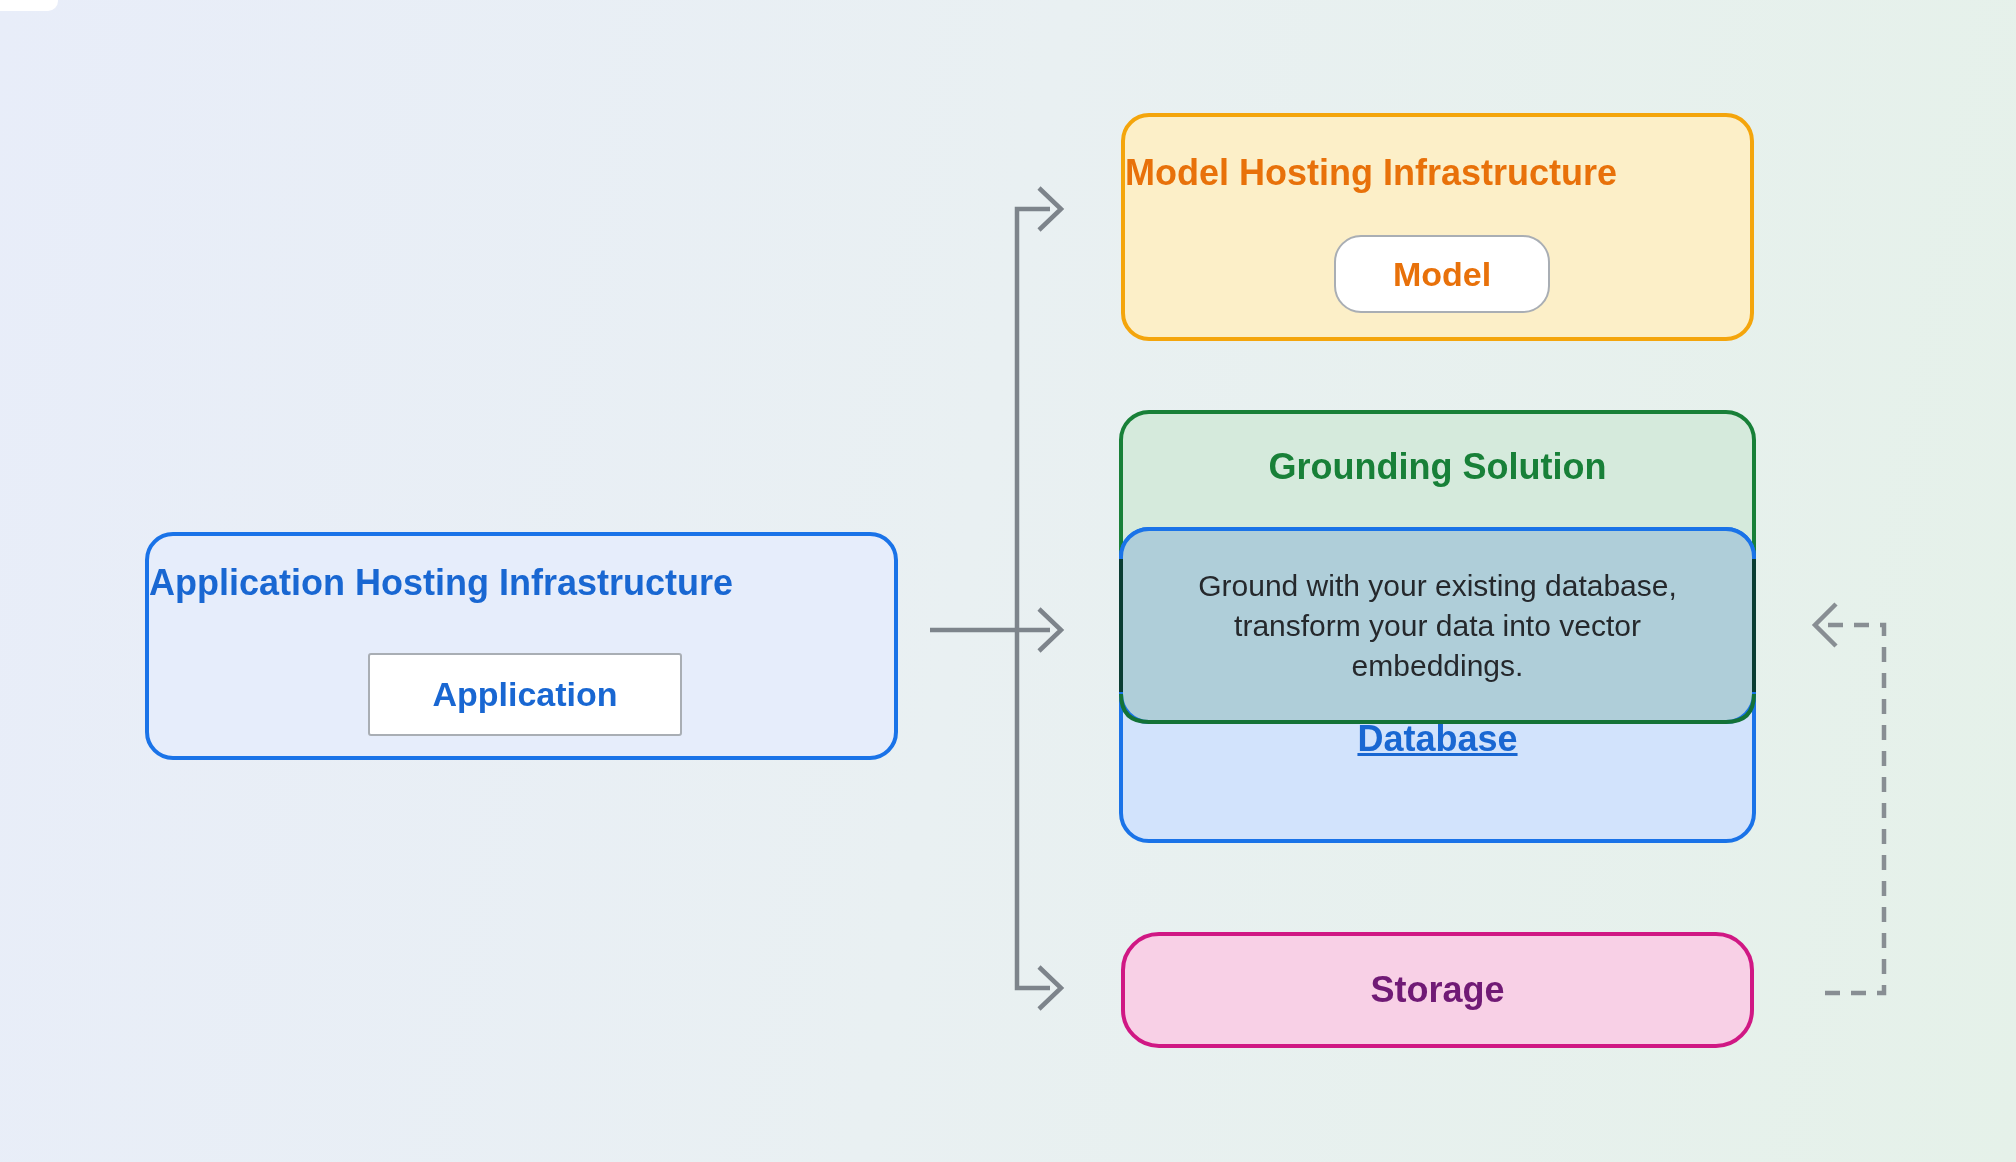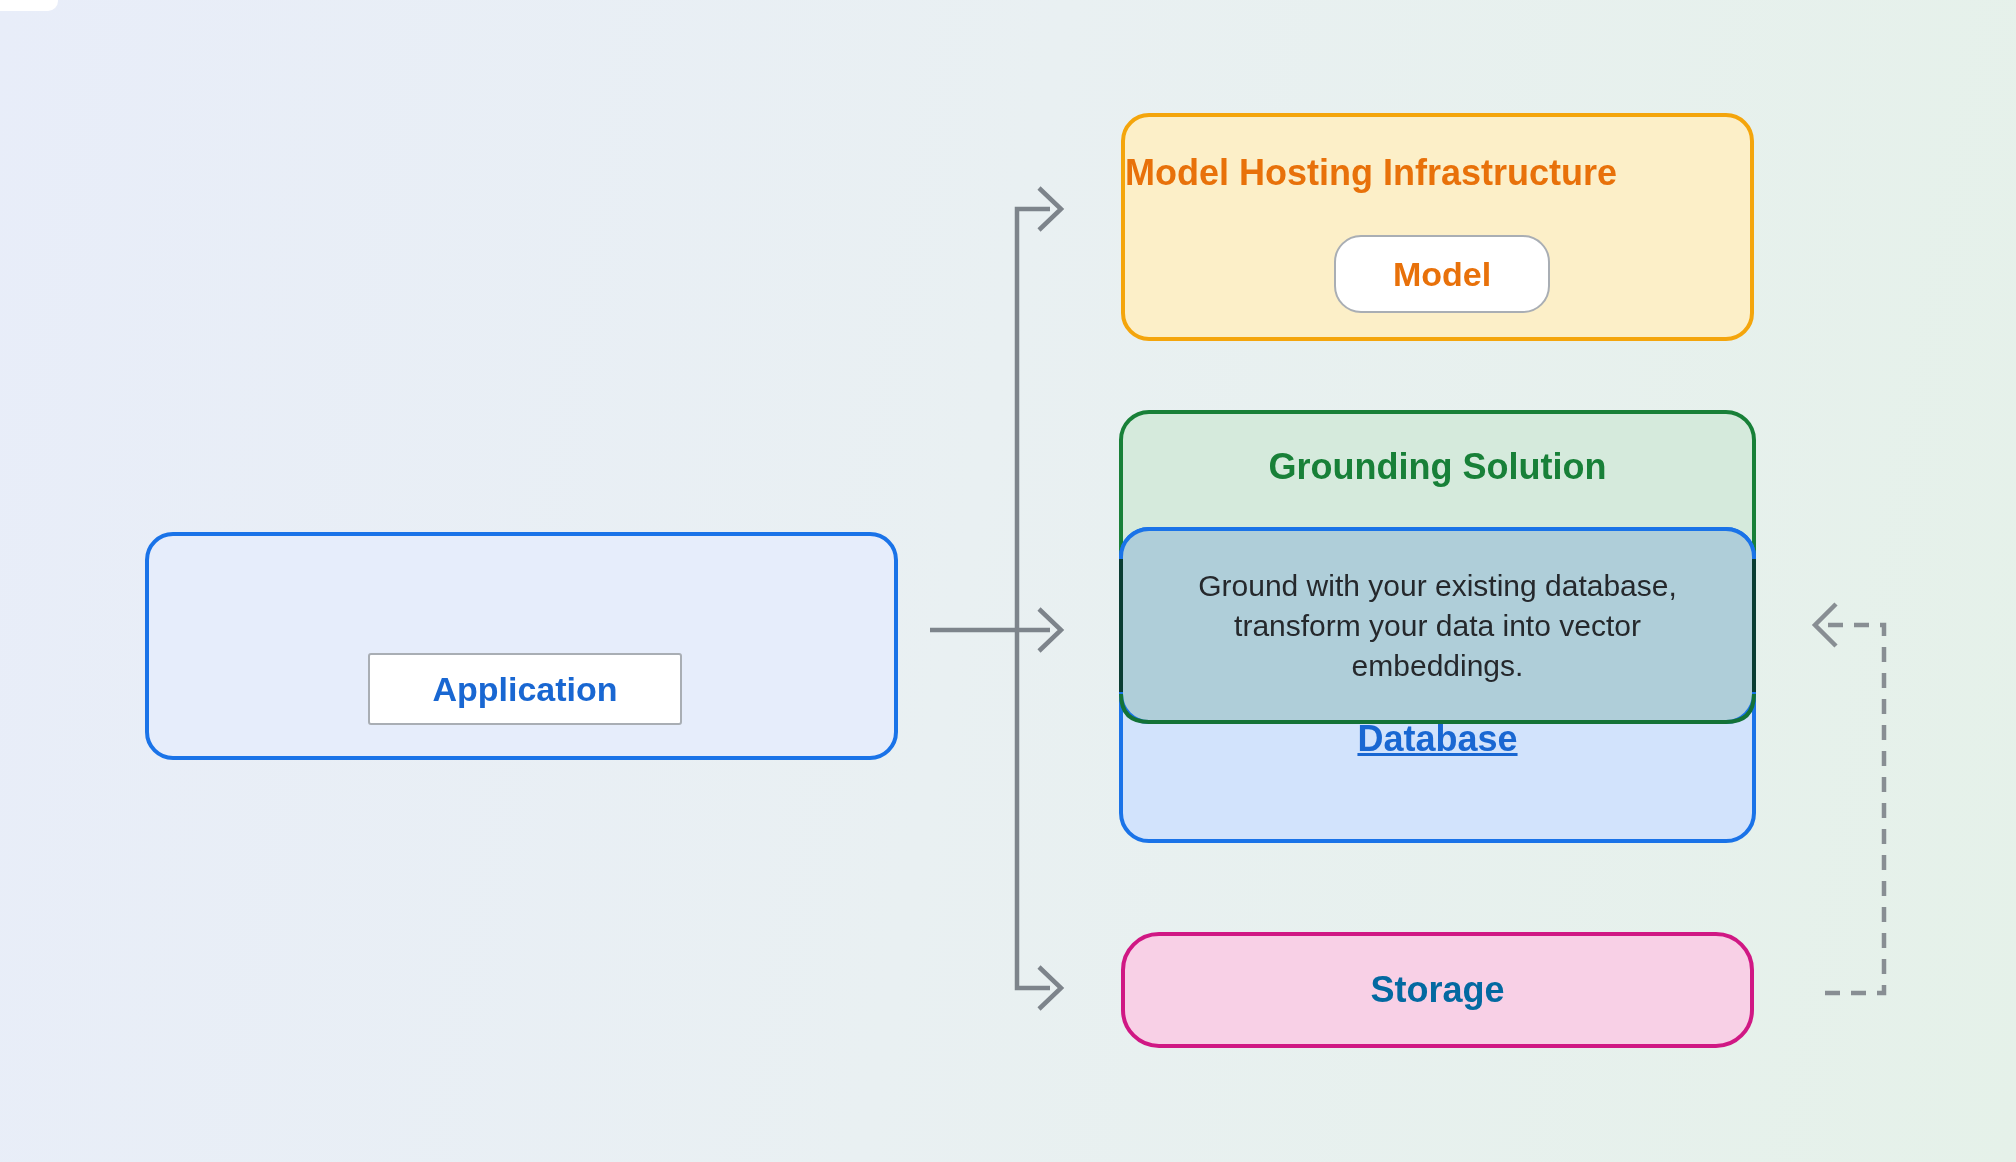--- a/index.html
+++ b/index.html
@@ -29,46 +29,47 @@
     background:#F8D0E6;border:4px solid #D01884;border-radius:38px;
     display:flex;align-items:center;justify-content:center;
   }
   .node-title{
     position:absolute;left:0;right:0;text-align:left;
     font-size:36px;font-weight:bold;white-space:nowrap;
   }
   .title-blue{color:#1967D2;}
   .title-orange{color:#E8710A;}
   .title-green{color:#188038;}
-  .title-pink{color:#0369a1;}
+  .title-pink{color:#701a75;}
   .component{
     position:absolute;box-sizing:border-box;
     background:#ffffff;border:2px solid #A9AEB4;border-radius:3px;
     display:flex;align-items:center;justify-content:center;
     font-size:34px;font-weight:bold;white-space:nowrap;
   }
-  .comp-app{left:219px;top:117px;width:314px;height:72px;}
+  .comp-app{left:219px;top:117px;width:314px;height:83px;}
   .comp-model{left:209px;top:118px;width:216px;height:78px;border-radius:27px;}
   .overlay-text{position:absolute;text-align:center;}
   .grounding-title{left:1121px;top:446px;width:633px;}
   .db-label{left:1121px;top:718px;width:633px;text-decoration:underline;}
   .overlap-desc{
     left:1151px;top:566px;width:573px;
     font-size:30px;line-height:40px;color:#25282C;
   }
   svg.layer{position:absolute;left:0;top:0;}
 </style>
 </head>
 <body>
 
 <div class="stage">
 
   <div class="corner-notch"></div>
 
   <div class="node rounded box-app">
+    <div class="node-title title-blue" style="top:26px;">Application Hosting Infrastructure</div>
     <div class="component comp-app">
       <span class="title-blue">Application</span>
     </div>
   </div>
 
   <div class="node rounded box-model">
     <div class="node-title title-orange" style="top:35px;">Model Hosting Infrastructure</div>
     <div class="component comp-model">
       <span class="title-orange">Model</span>
     </div>

